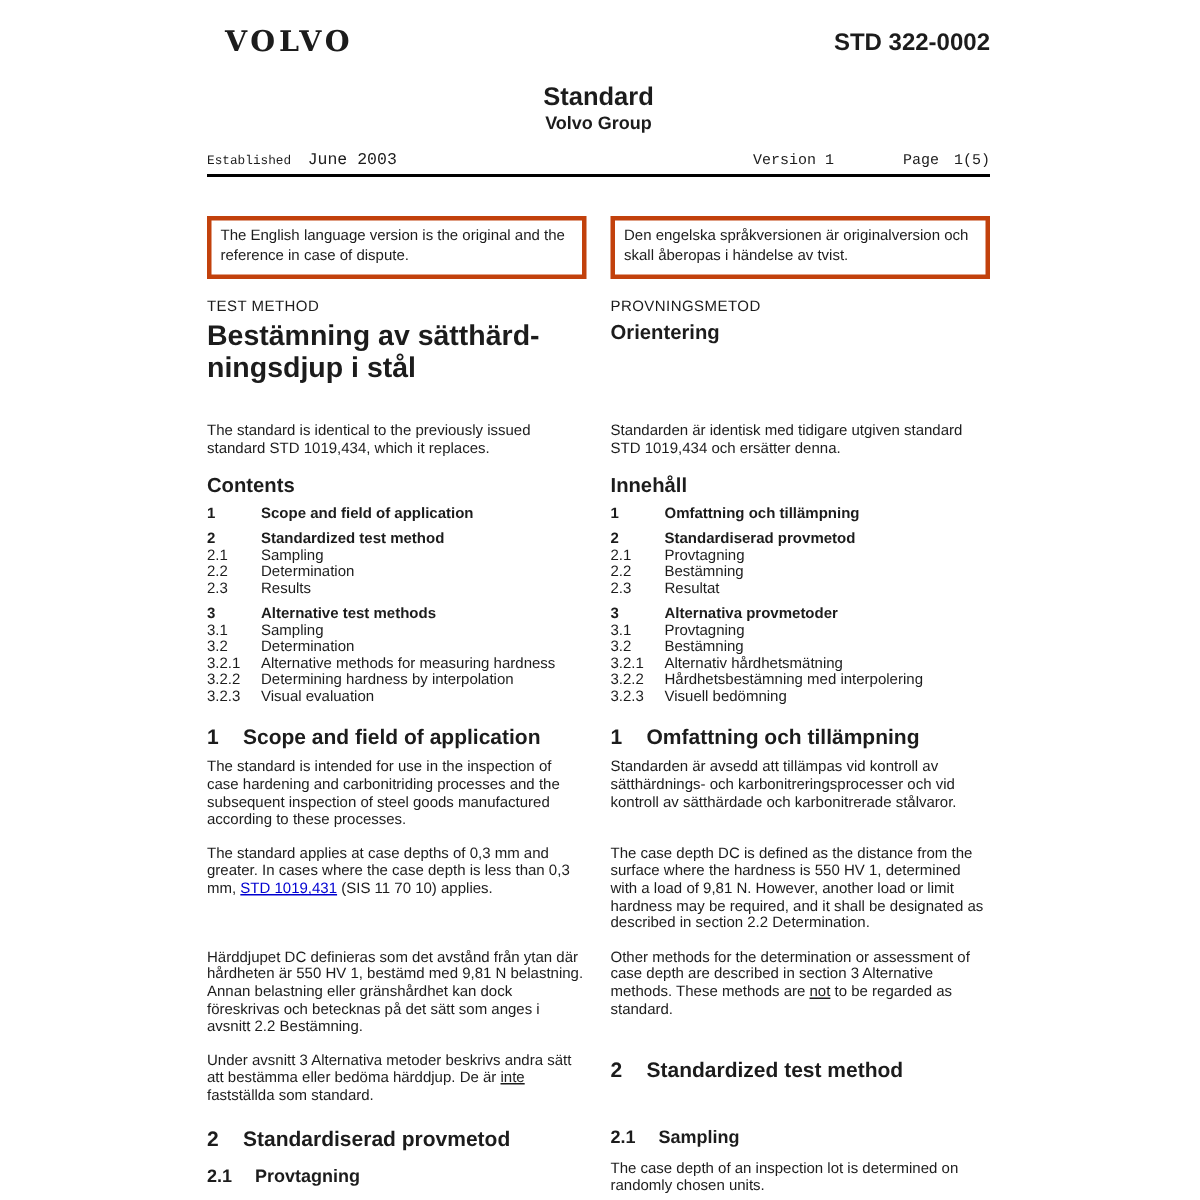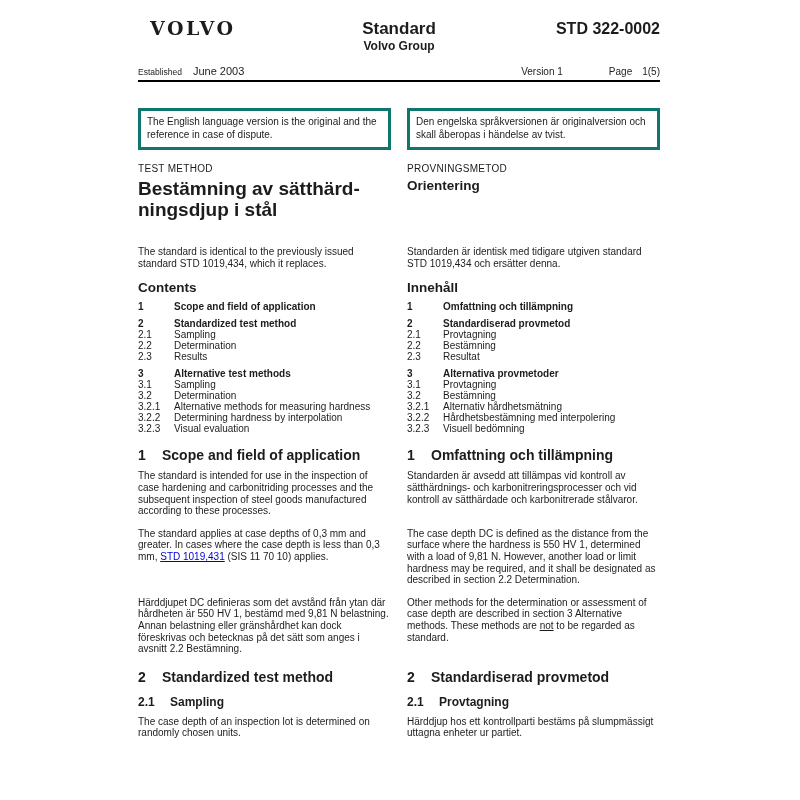--- a/index.html
+++ b/index.html
@@ -10,36 +10,36 @@
     -webkit-font-smoothing:antialiased;
   }
   .page { width:522px; margin:0 0 0 138px; padding-top:18px; }
 
   
   .masthead { display:grid; grid-template-columns:1fr auto 1fr; align-items:start; }
   .logo {
     font-family:"DejaVu Serif", serif; font-weight:bold;
     font-size:19px; letter-spacing:2.5px; margin-left:12px; line-height:1.1;
   }
-  .mast-center { text-align:center; padding-top:2px; }
+  .mast-center { text-align:center; padding-top:2px;margin-top:36px; }
   .doc-type { font-size:17px; font-weight:bold; line-height:1.1; }
   .org { font-size:12px; font-weight:bold; line-height:1.25; }
   .doc-number { font-size:16px; font-weight:bold; text-align:right; padding-top:2px; white-space:nowrap; }
 
-  .meta-row { display:flex; align-items:baseline; margin-top:11px; font-size:10px; }
+  .meta-row { display:flex; align-items:baseline; margin-top:11px; font-size:10px;font-family:Liberation Mono, monospace; }
   .established-label { font-size:8.5px; }
   .established-value { font-size:11px; margin-left:11px; }
   .meta-spacer { flex:1; }
   .version { margin-right:46px; }
   .page-label { margin-right:10px; }
   .rule { border:none; border-top:2px solid #000; margin-top:3px; }
 
   
   .notices { display:grid; grid-template-columns:1fr 1fr; column-gap:16px; margin-top:26px; }
-  .notice { border:3px solid #0f766e; padding:4px 6px 6px 6px; font-size:10px; line-height:1.3; min-height:34px; }
+  .notice { border:3px solid #c2410c; padding:4px 6px 6px 6px; font-size:10px; line-height:1.3; min-height:34px; }
 
   
   .grid { display:grid; grid-template-columns:1fr 1fr; column-gap:16px; margin-top:13px; }
   .kicker { font-size:10px; letter-spacing:0.3px; padding-bottom:4px; }
   .title { font-size:19px; font-weight:bold; line-height:1.12; padding-bottom:26px; }
   .h2 { font-size:13.5px; font-weight:bold; padding-bottom:6px; }
   .body-text { font-size:10px; line-height:1.16; padding-bottom:11px; }
   .toc { font-size:10px; line-height:1.1; padding-bottom:10px; }
   .toc-item { display:flex; }
   .toc-num { width:36px; flex:none; }
@@ -203,20 +203,21 @@
 
     <div class="body-text">The standard is intended for use in the inspection of case hardening and carbonitriding processes and the subsequent inspection of steel goods manufactured according to these processes.</div>
     <div class="body-text">Standarden är avsedd att tillämpas vid kontroll av sätthärdnings- och karbonitreringsprocesser och vid kontroll av sätthärdade och karbonitrerade stålvaror.</div>
 
     <div class="body-text"><span>The standard applies at case depths of 0,3 mm and greater. In cases where the case depth is less than 0,3 mm, </span><a class="std-link">STD 1019,431</a><span> (SIS 11 70 10) applies.</span></div>
 
     <div class="body-text">The case depth DC is defined as the distance from the surface where the hardness is 550 HV 1, determined with a load of 9,81 N. However, another load or limit hardness may be required, and it shall be designated as described in section 2.2 Determination.</div>
     <div class="body-text">Härddjupet DC definieras som det avstånd från ytan där hårdheten är 550 HV 1, bestämd med 9,81 N belastning. Annan belastning eller gränshårdhet kan dock föreskrivas och betecknas på det sätt som anges i avsnitt 2.2 Bestämning.</div>
 
     <div class="body-text"><span>Other methods for the determination or assessment of case depth are described in section 3 Alternative methods. These methods are </span><span class="u">not</span><span> to be regarded as standard.</span></div>
+    <div class="body-text"><span>Under avsnitt 3 Alternativa metoder beskrivs andra sätt att bestämma eller bedöma härddjup. De är </span><span class="u">inte</span><span> fastställda som standard.</span></div>
 
     <div class="sec-heading">
         <span class="sec-num">2</span>
         <span>Standardized test method</span>
       </div>
     <div class="sec-heading">
         <span class="sec-num">2</span>
         <span>Standardiserad provmetod</span>
       </div>
 

